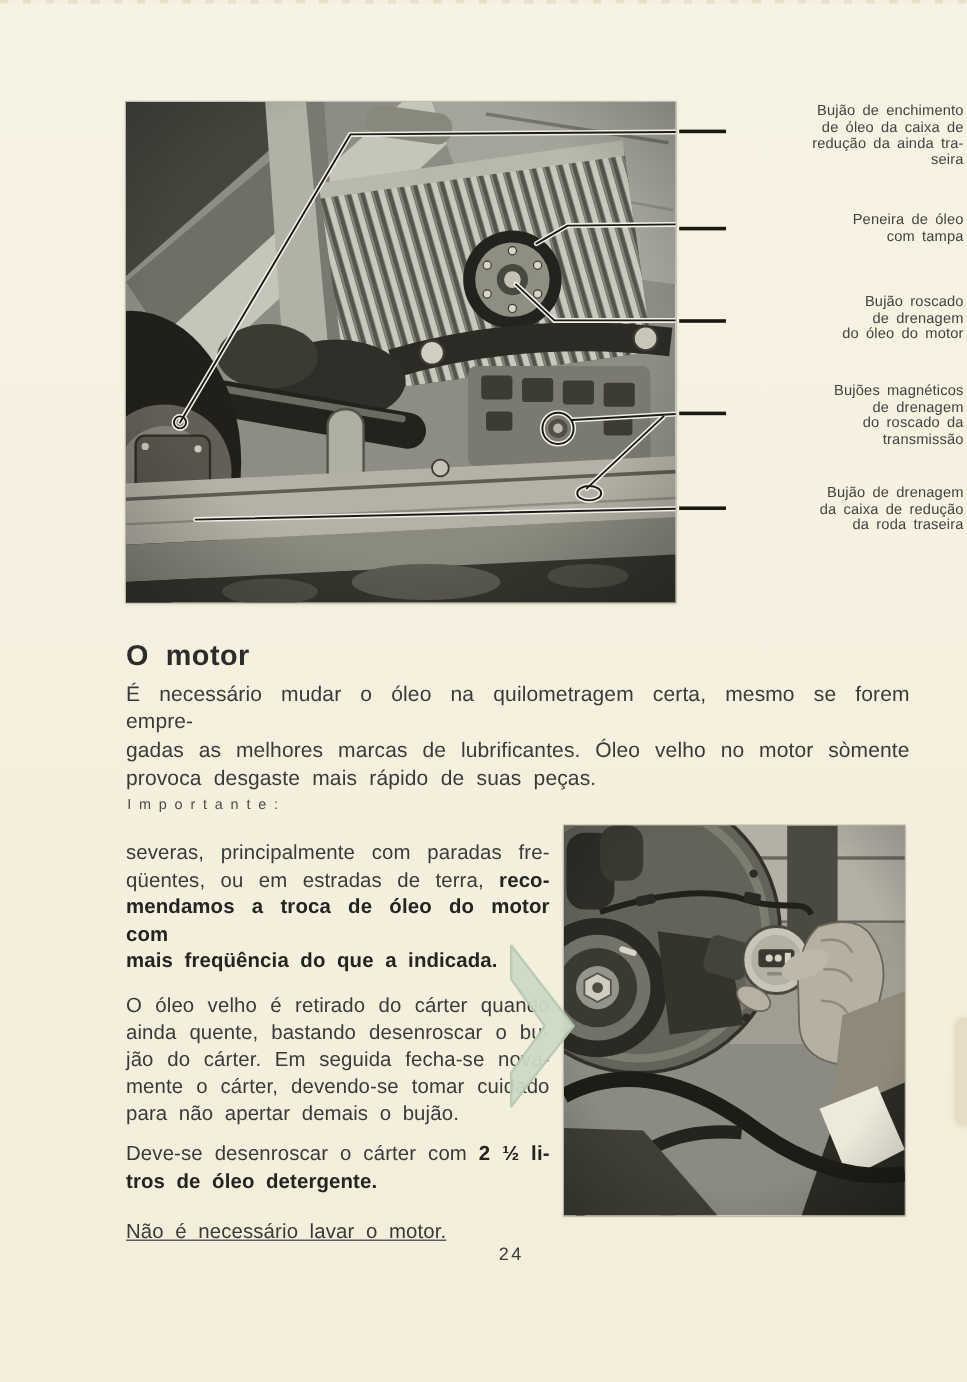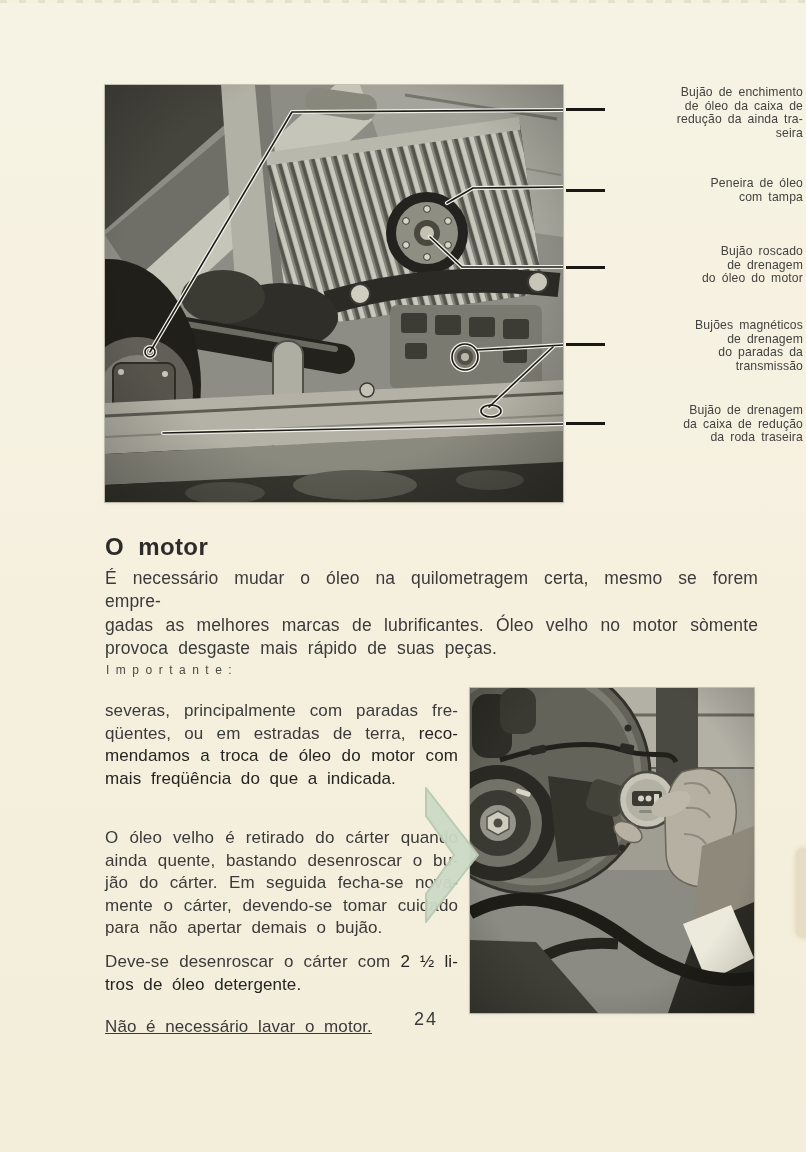--- a/index.html
+++ b/index.html
@@ -22,23 +22,23 @@
   .heading{position:absolute;left:105px;top:533px;font-size:24px;font-weight:bold;color:#2c2c2a;
     letter-spacing:.4px;word-spacing:7px;}
   .intro{position:absolute;left:105px;top:567px;width:653px;font-size:17.5px;line-height:23.4px;
     word-spacing:.3em;letter-spacing:.1px;}
   .importante{position:absolute;left:106px;top:663px;font-size:12px;color:#4a4a48;
     letter-spacing:6.5px;word-spacing:2px;}
   .col{position:absolute;left:105px;width:353px;font-size:17px;line-height:22.6px;
     word-spacing:.28em;letter-spacing:.1px;}
   .p1{top:700px;} .p2{top:827px;} .p3{top:951px;} .p4{top:1016px;text-decoration:underline;}
   .line.j{text-align:justify;text-align-last:justify;}
-  .b{font-weight:normal;color:#242422;}
-  .pageno{position:absolute;top:1009px;left:426px;transform:translateX(-50%);
-    font-size:18px;letter-spacing:2px;color:#3b3b39;}
+  .b{font-weight:bold;color:#242422;}
+  .pageno{position:absolute;top:1037px;left:426px;transform:translateX(-50%);
+    font-size:15px;letter-spacing:2px;color:#3b3b39;}
   .arrow{position:absolute;left:423px;top:786px;z-index:5;}
 </style>
 </head>
 <body>
 
 <div class="page">
   <div class="scan-edge"></div>
   <div class="edge-artifact"></div>
 
   <div class="photo" style="left:105px;top:85px;width:458px;height:417px;">
@@ -177,21 +177,21 @@
     <div>com tampa</div>
   </div>
   <div class="callout" style="top:245px;">
     <div>Bujão roscado</div>
     <div>de drenagem</div>
     <div>do óleo do motor</div>
   </div>
   <div class="callout" style="top:319px;">
     <div>Bujões magnéticos</div>
     <div>de drenagem</div>
-    <div>do paradas da</div>
+    <div>do roscado da</div>
     <div>transmissão</div>
   </div>
   <div class="callout" style="top:404px;">
     <div>Bujão de drenagem</div>
     <div>da caixa de redução</div>
     <div>da roda traseira</div>
   </div>
 
   <div class="heading">O motor</div>
 

